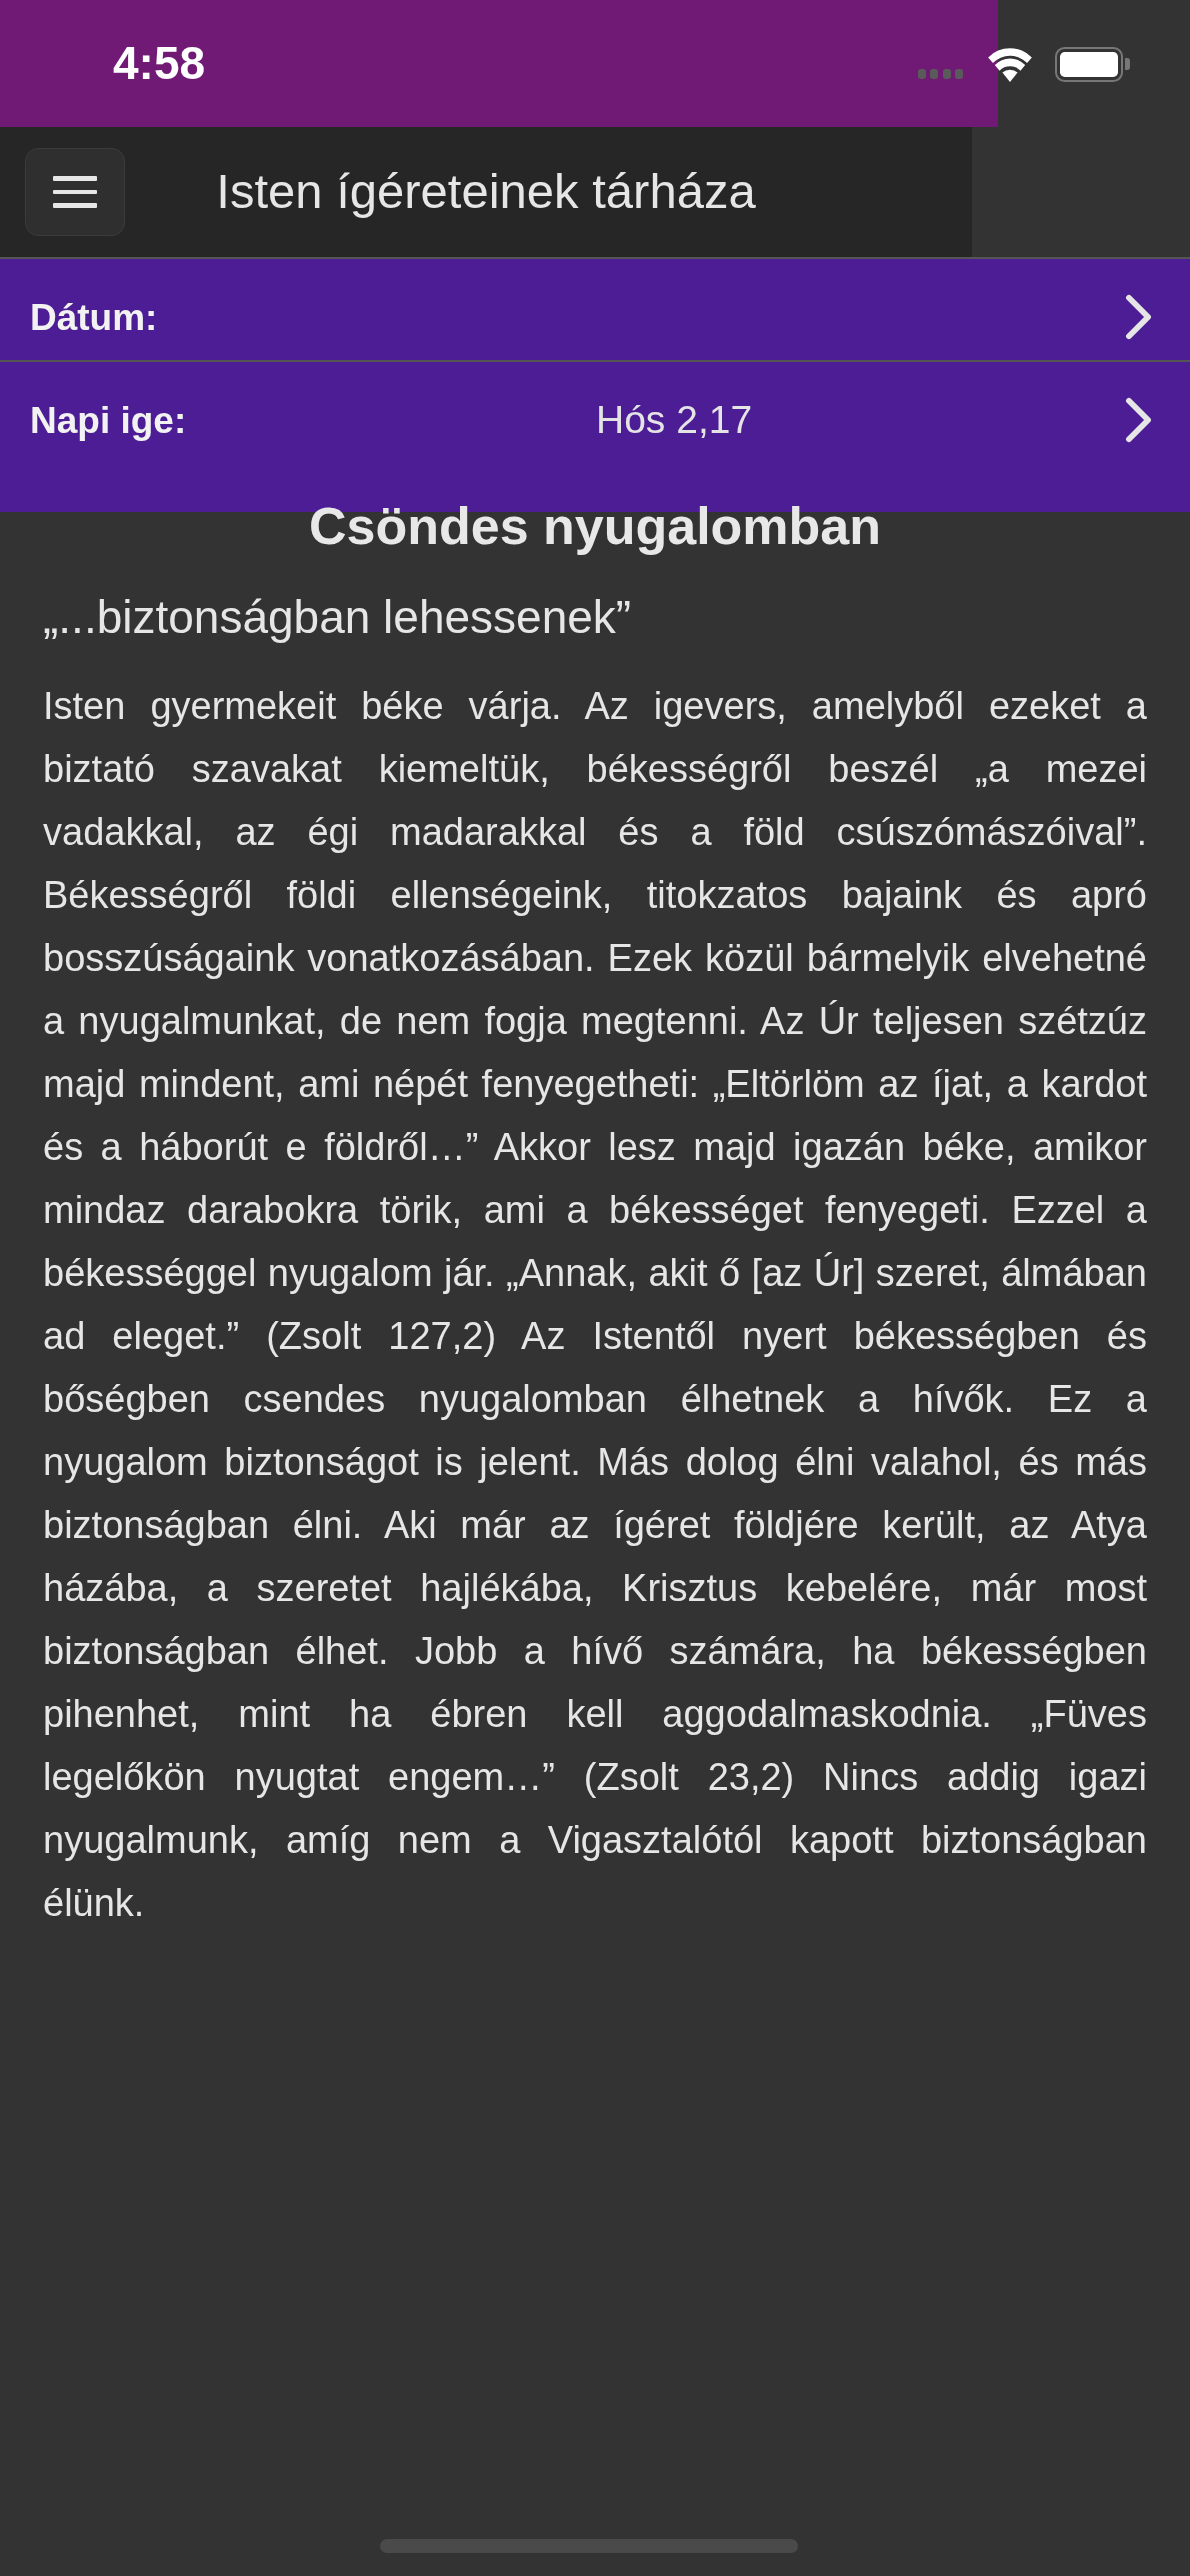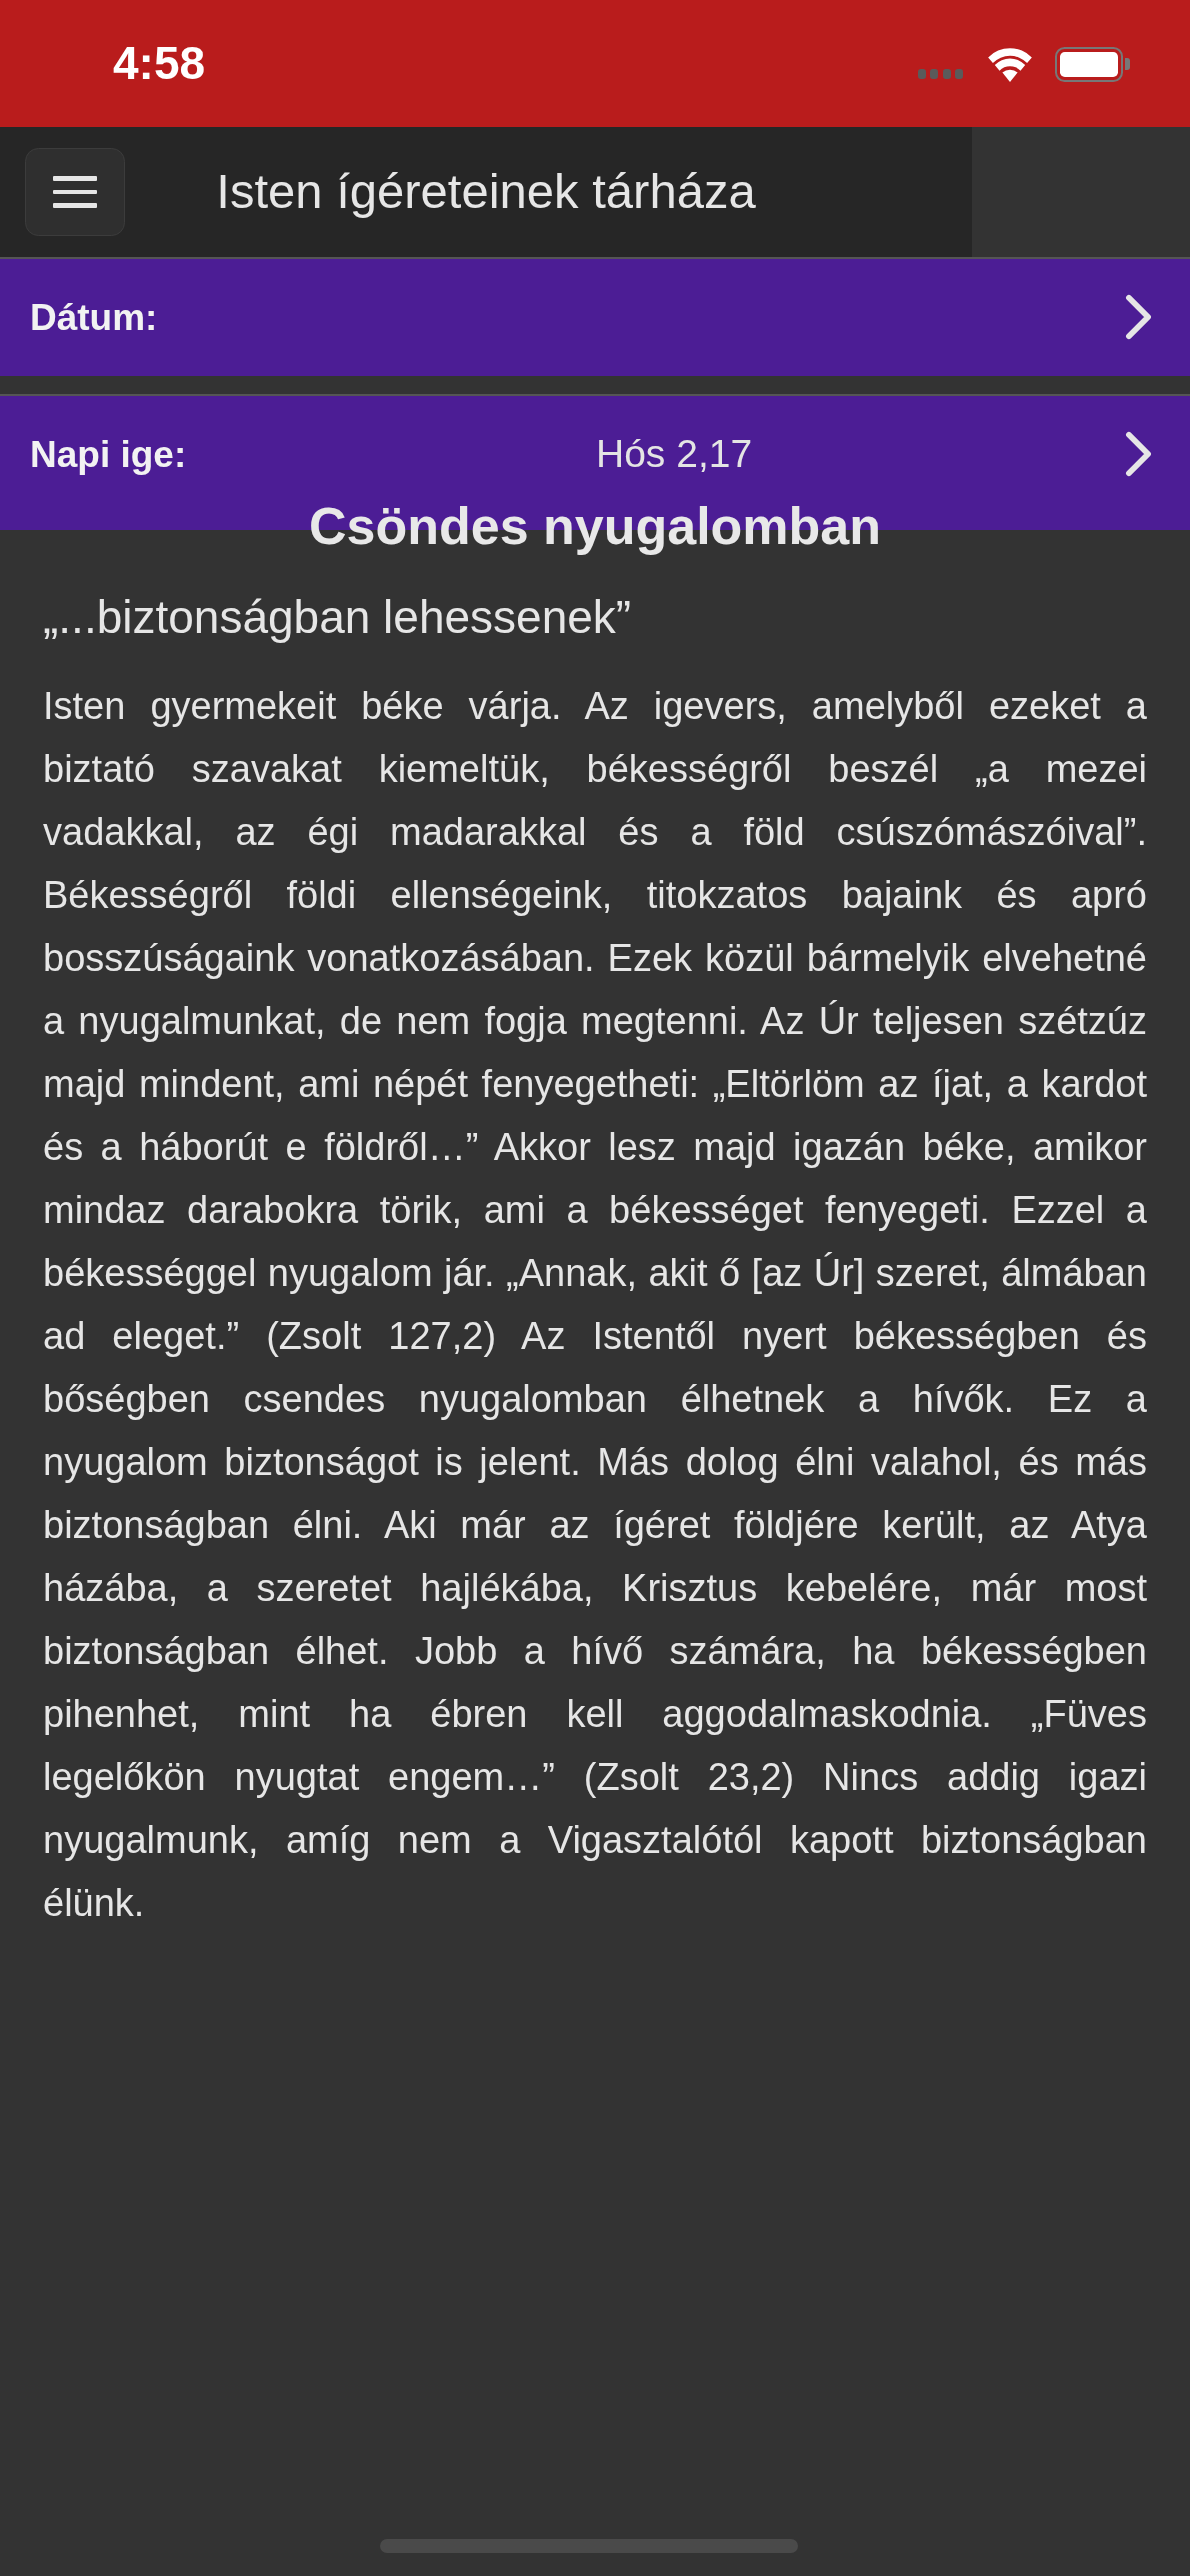--- a/index.html
+++ b/index.html
@@ -3,22 +3,22 @@
   <meta charset="utf-8">
   <style>
     * { box-sizing: border-box; margin: 0; padding: 0; }
     html, body {
       width: 1190px; height: 2576px; overflow: hidden;
       background: #333333;
       font-family: "Liberation Sans", sans-serif;
       color: #e8e8e8;
     }
     .statusbar {
-      position: absolute; left: 0; top: 0; width: 1190px; height: 127px;
-      background: #b91c1c;
+      position: absolute; left: 0; top: 0; width: 998px; height: 127px;
+      background: #701a75;
     }
     .status-time {
       position: absolute; left: 113px; top: 36px;
       font-size: 46px; font-weight: bold; color: #ffffff; letter-spacing: 0px;
     }
     .signal {
       position: absolute; left: 918px; top: 69px; display: flex; gap: 4.8px;
     }
     .signal span { width: 7.7px; height: 9.6px; border-radius: 2.9px; background: #5a5a5a; display: block; }
     .wifi { position: absolute; left: 987px; top: 46px; width: 46px; height: 38px; }
@@ -46,21 +46,21 @@
     .nav-title {
       position: absolute; left: 0; right: 0; top: 36px; text-align: center;
       font-size: 49px; color: #e6e6e6;
     }
 
     .row {
       position: absolute; left: 0; width: 1190px; background: #4c1d95;
       border-top: 2.9px solid #555555;
     }
     .row-date { top: 257px; height: 119px; }
-    .row-verse { top: 394px; height: 136px; }
+    .row-verse { top: 360px; height: 152px; }
     .row-label {
       position: absolute; left: 30px; font-size: 37px; font-weight: bold; color: #f2f2f2;
     }
     .row-date .row-label { top: 38px; }
     .row-verse .row-label { top: 38px; }
     .date-input {
       position: absolute; left: 596px; top: 16.3px; width: 489px; height: 85px;
       background: #4b4b4b; border: none; border-radius: 7.7px;
       box-shadow: inset 0 1.9px 2.9px rgba(0,0,0,0.45);
       color: #e4e4e4; font-size: 38px; padding-left: 16.3px;

